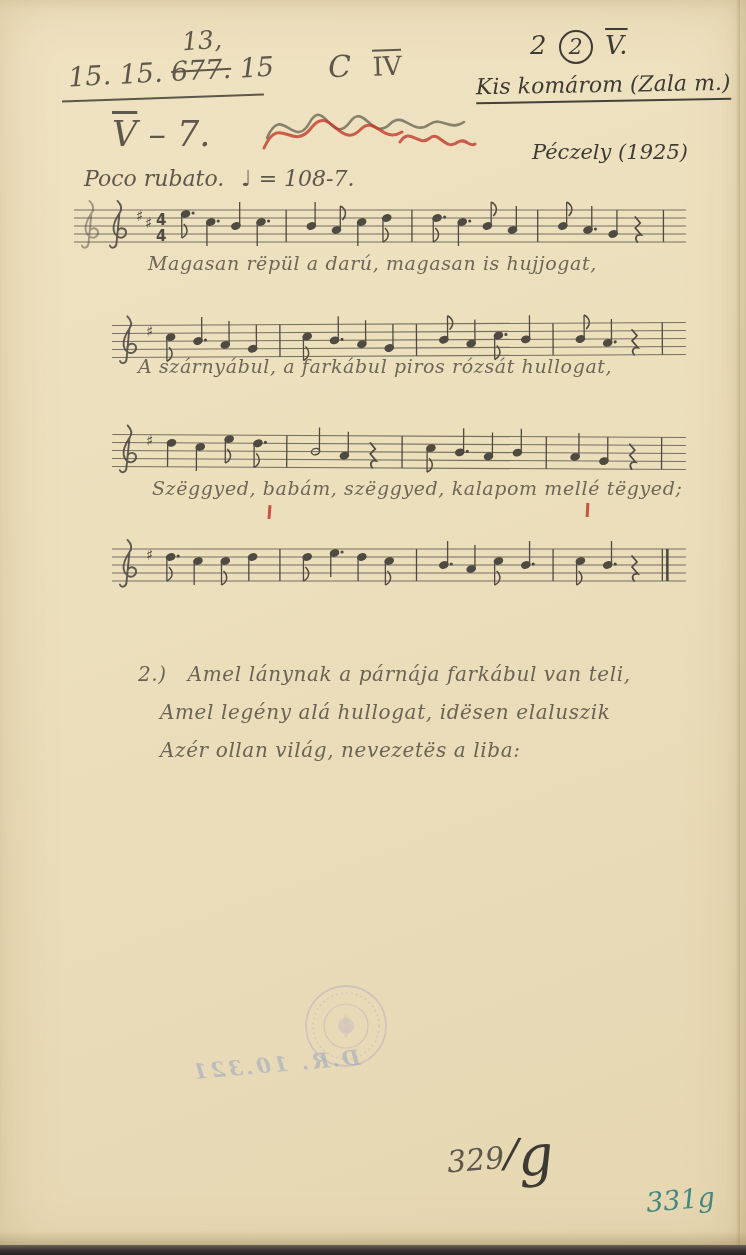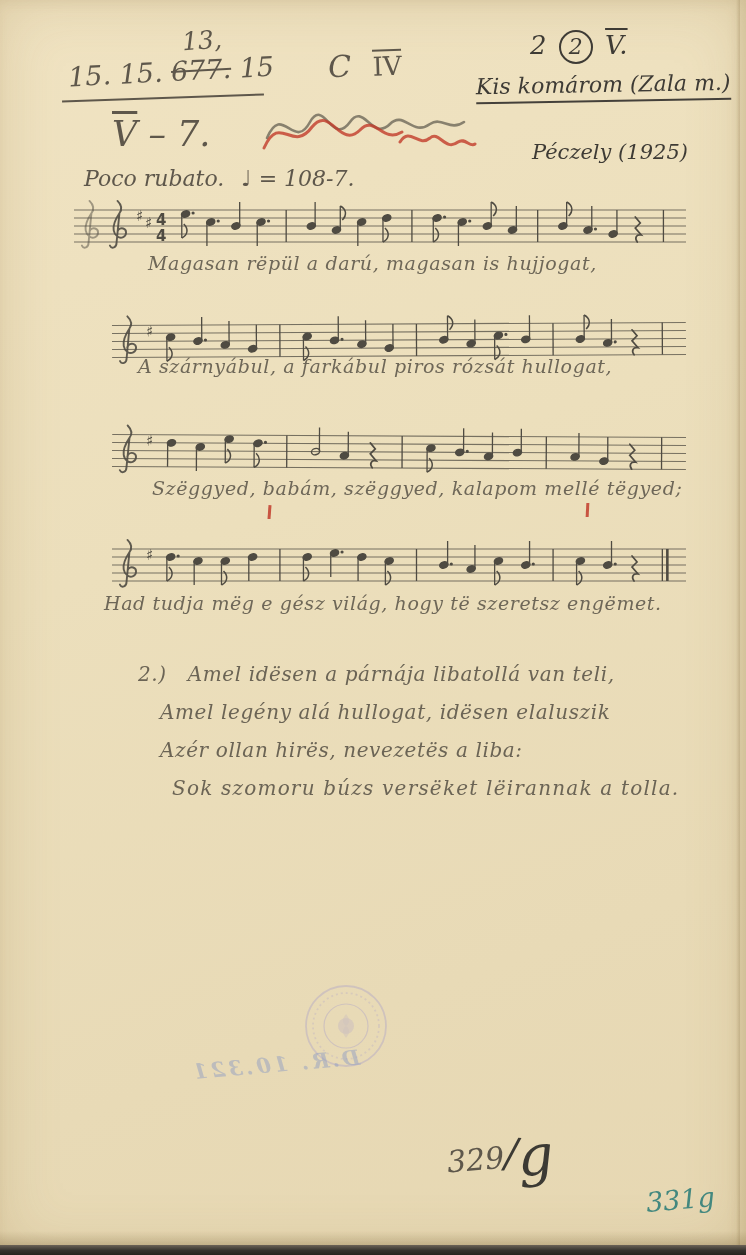--- a/index.html
+++ b/index.html
@@ -284,30 +284,28 @@
       <ellipse cx="468.39473684210526" cy="26" rx="4.2" ry="3.1" transform="rotate(-18 468.39473684210526 26)" fill="#4f4b42" stroke="#4f4b42" stroke-width="1.4"></ellipse>
       <line x1="464.59473684210525" y1="26" x2="464.59473684210525" y2="50" stroke="#4f4b42" stroke-width="1.3"></line>
       <path d="M464.59473684210525,50 c6,-3 7,-9 2,-14" fill="none" stroke="#4f4b42" stroke-width="1.5"></path>
       <ellipse cx="495.7105263157894" cy="30" rx="4.2" ry="3.1" transform="rotate(-18 495.7105263157894 30)" fill="#4f4b42" stroke="#4f4b42" stroke-width="1.4"></ellipse>
       <line x1="499.51052631578943" y1="30" x2="499.51052631578943" y2="6" stroke="#4f4b42" stroke-width="1.3"></line>
       <circle cx="503.2105263157894" cy="29" r="1.6" fill="#4f4b42"></circle>
       <path d="M520.0263157894736,21 l5,6 l-5,5 l6,7 c-5,-1 -7,3 -4,7" fill="none" stroke="#4f4b42" stroke-width="1.7" stroke-linecap="round"></path>
       <line x1="550.3421052631579" y1="14" x2="550.3421052631579" y2="46" stroke="#4f4b42" stroke-width="1.3"></line>
       <line x1="555.3421052631579" y1="14" x2="555.3421052631579" y2="46" stroke="#4f4b42" stroke-width="2.6"></line>
     </svg>
-  <div class="hand lyric" style="left:104px;top:592px;">Had tudja mëg e gész világ, hogy të szeretsz engëmet.</div>
 
   <div class="hand" style="left:138px;top:655px;">
     <div class="verse-line">
       <span>2.)</span>
-      <span style="margin-left:14px;">Amel idësen a párnája libatollá van teli,</span>
+      <span style="margin-left:14px;">Amel lánynak a párnája farkábul van teli,</span>
     </div>
     <div class="verse-line" style="padding-left:22px;">Amel legény alá hullogat, idësen elaluszik</div>
-    <div class="verse-line" style="padding-left:22px;">Azér ollan hirës, nevezetës a liba:</div>
-    <div class="verse-line" style="padding-left:34px;letter-spacing:1.2px;">Sok szomoru búzs versëket lëirannak a tolla.</div>
+    <div class="verse-line" style="padding-left:22px;">Azér ollan világ, nevezetës a liba:</div>
   </div>
 
   <svg style="position:absolute;left:296px;top:976px;opacity:.45;" width="100" height="100" viewBox="0 0 100 100">
     <circle cx="50" cy="50" r="40" fill="none" stroke="#b3a8c6" stroke-width="1.8"></circle>
     <circle cx="50" cy="50" r="33" fill="none" stroke="#b3a8c6" stroke-width="1.8" stroke-dasharray="2,3" opacity=".7"></circle>
     <circle cx="50" cy="50" r="22" fill="none" stroke="#b3a8c6" stroke-width="1.2"></circle>
     <circle cx="50" cy="50" r="8" fill="#b3a8c6" opacity=".65"></circle>
     <path d="M50,38 C54,43 54,47 50,50 C46,47 46,43 50,38 M50,62 C54,57 54,53 50,50 C46,53 46,57 50,62" fill="#b3a8c6" opacity=".5"></path>
   </svg>
 

